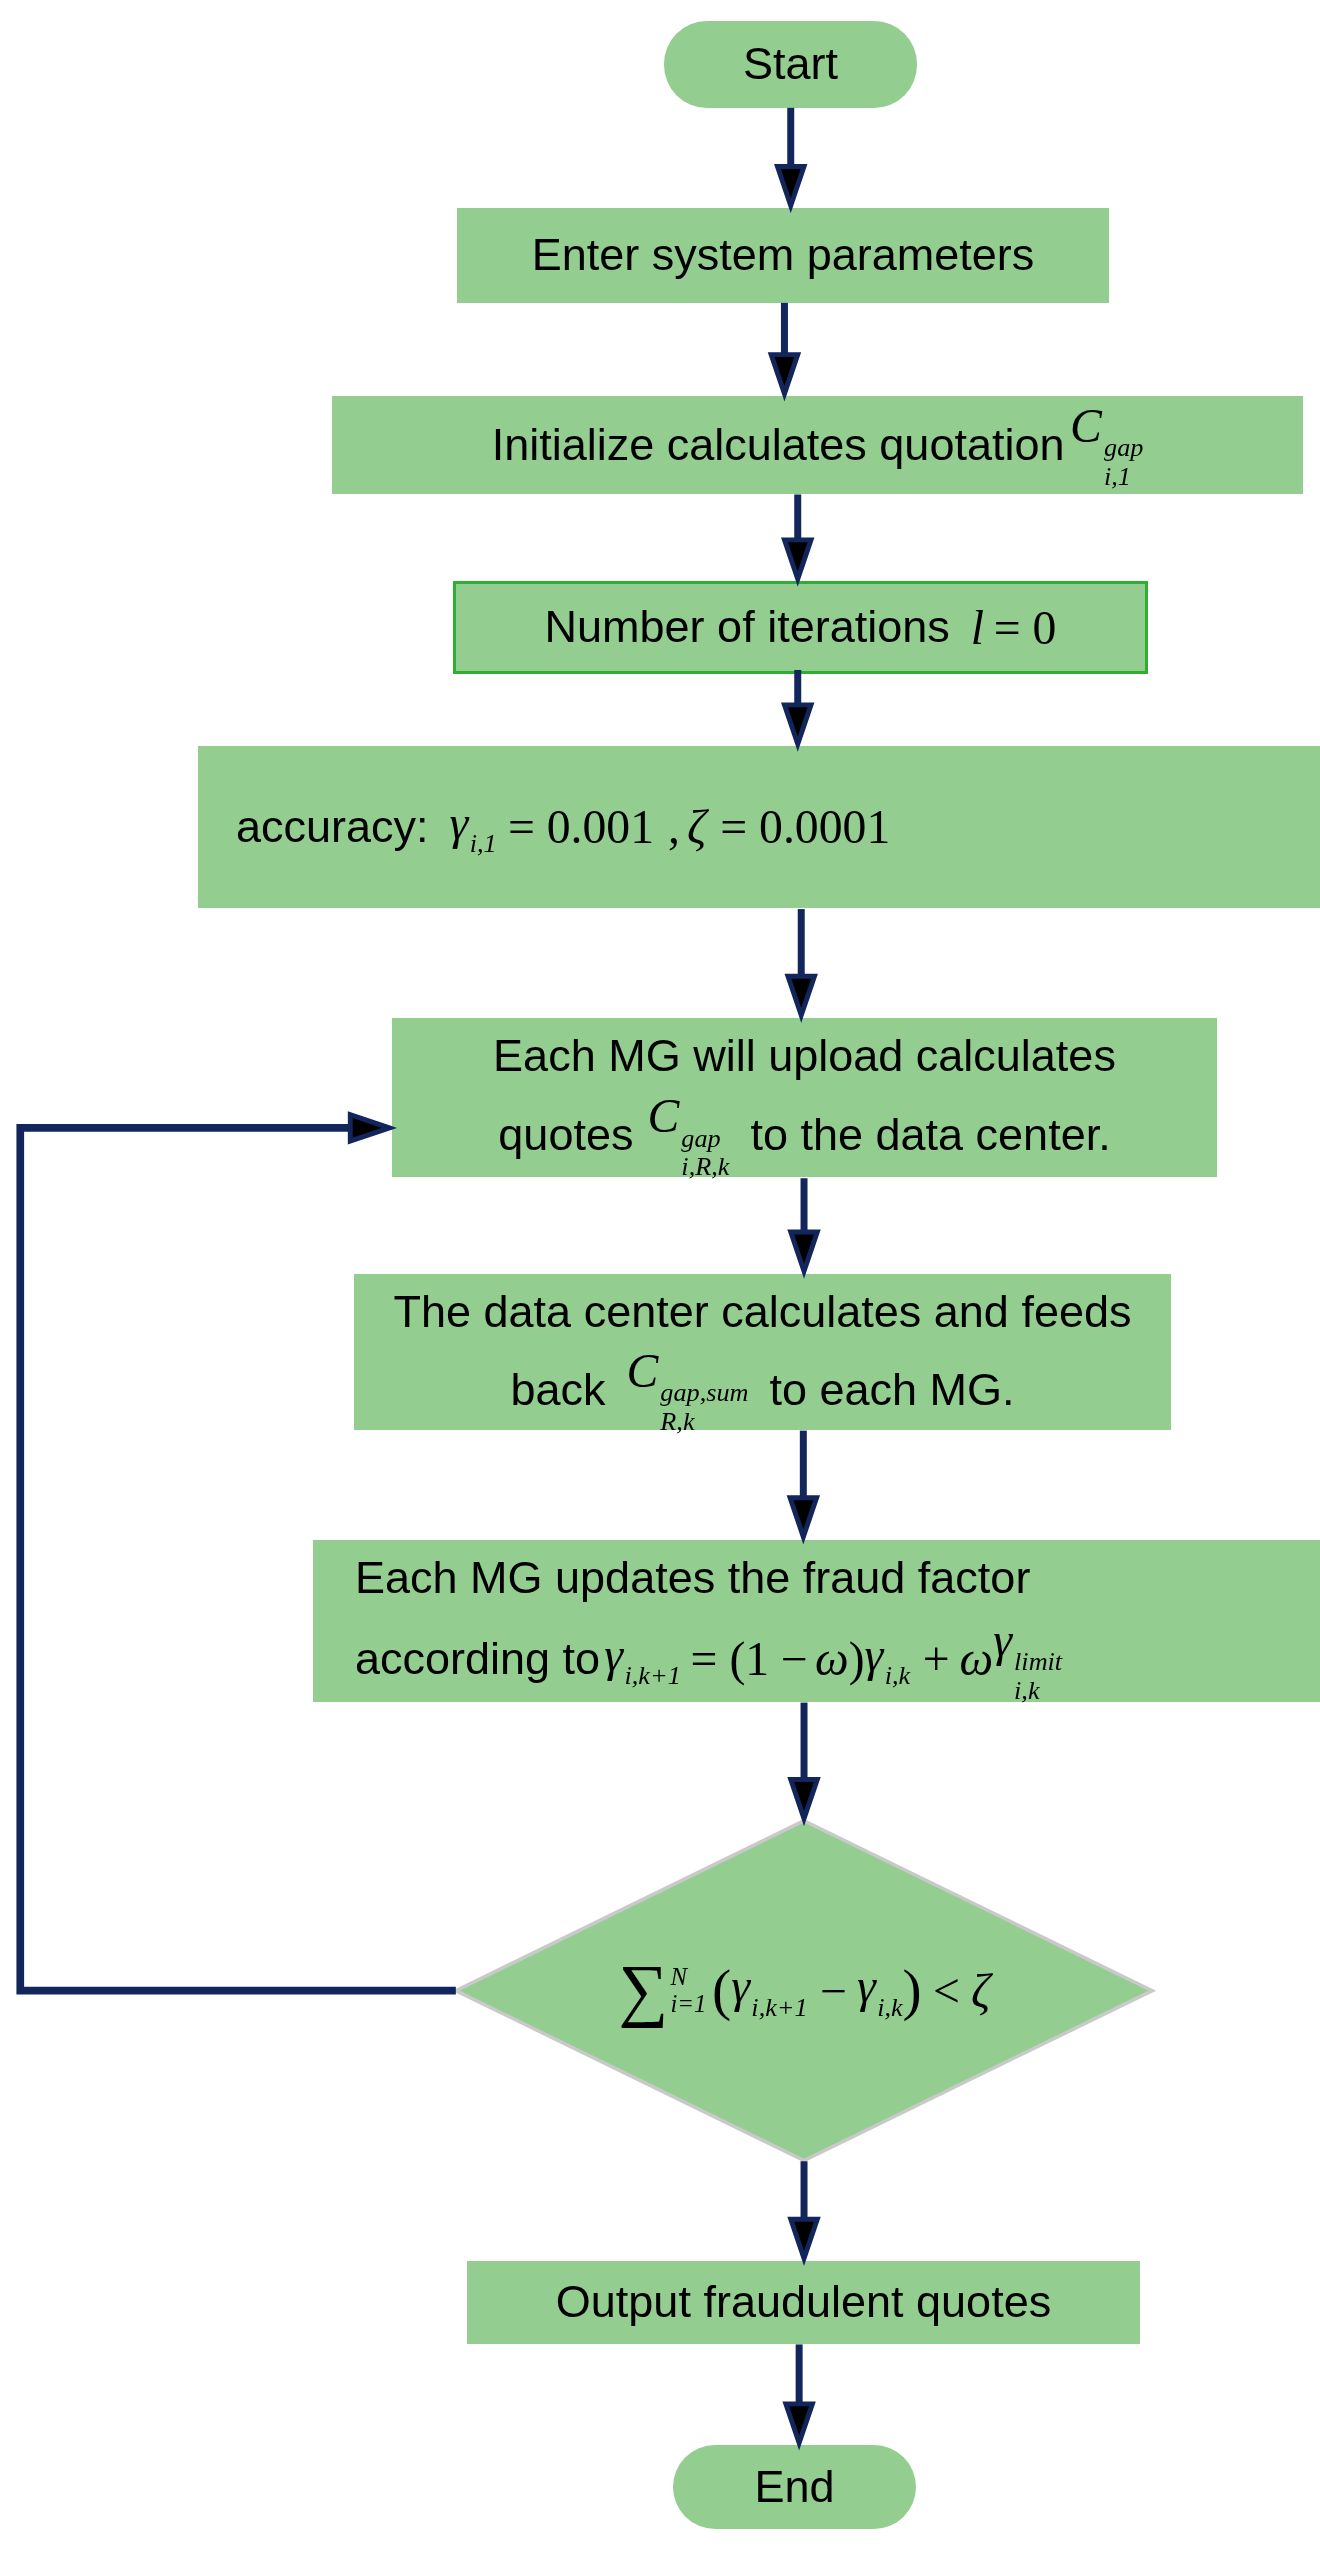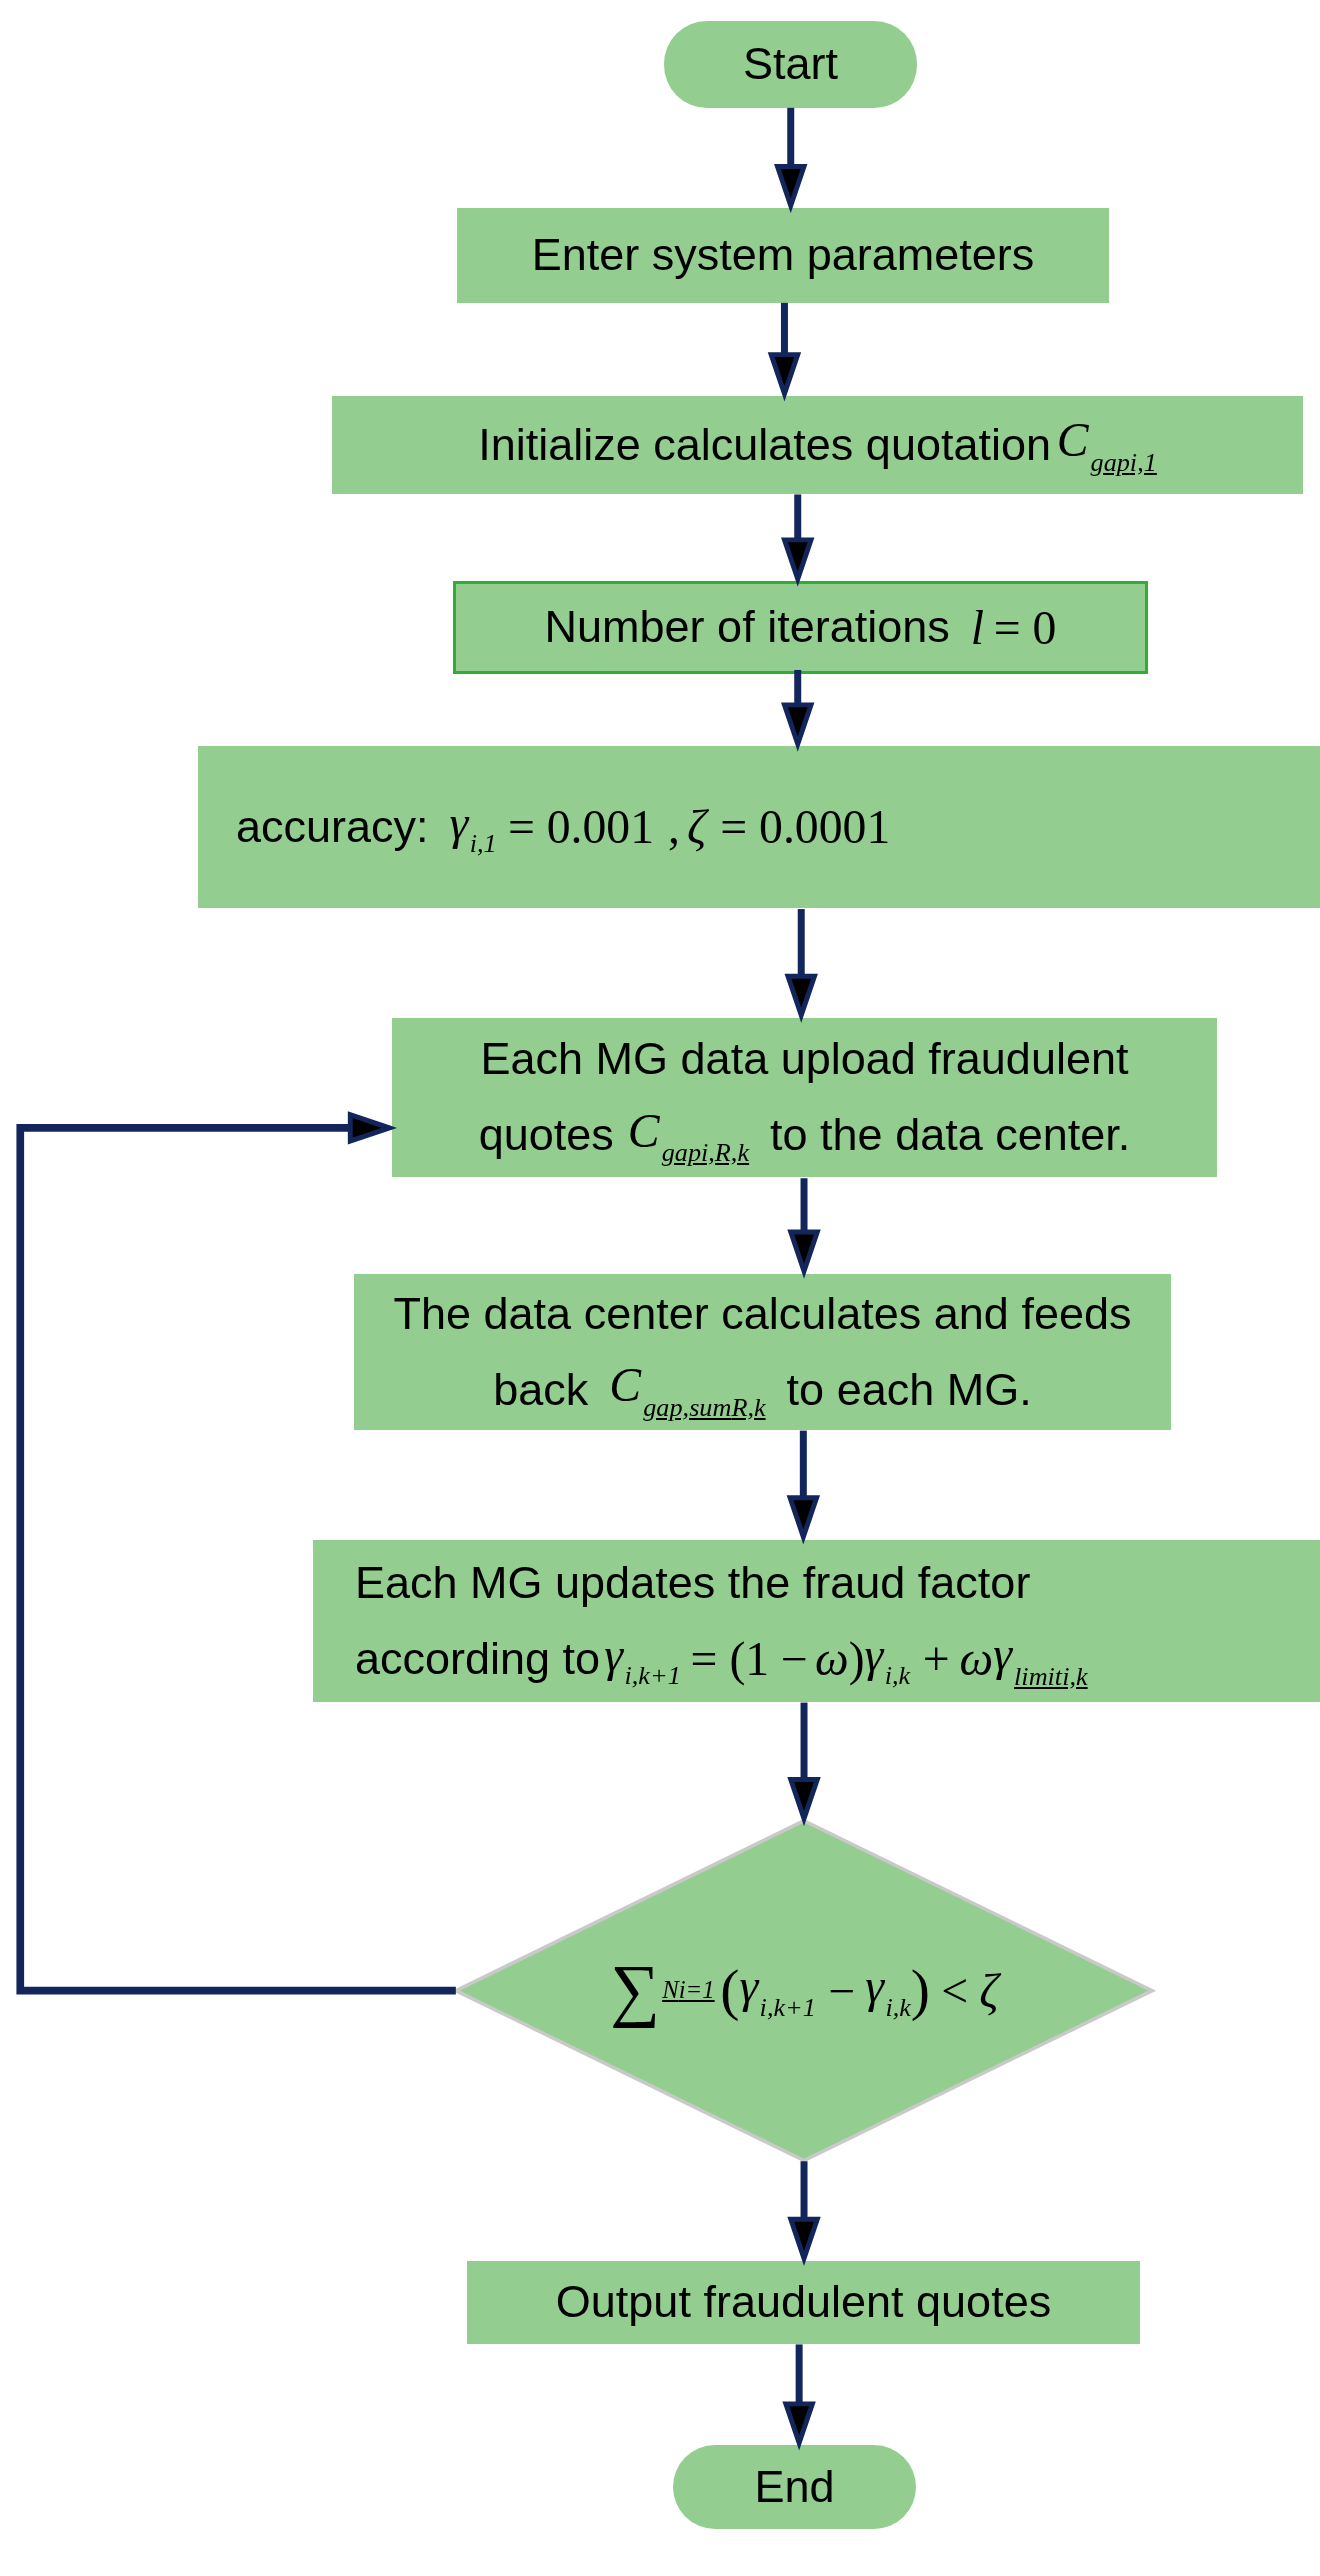--- a/index.html
+++ b/index.html
@@ -15,22 +15,22 @@
   .terminator{border-radius:43px;}
   .outlined{border:3.5px solid var(--node-outline,#2fae35);}
   .col{flex-direction:column;justify-content:center;}
   .col .row{min-height:76px;}
   .leftal{align-items:flex-start;text-align:left;}
   .row{display:flex;align-items:center;white-space:nowrap;}
   .padl{padding-left:38px;}
   .math{font-family:"Liberation Serif",serif;font-size:1.06em;}
   .it{font-style:italic;}
   .scr{
-    display:inline-flex;flex-direction:row;align-items:flex-start;
-    font-size:0.55em;line-height:1.08;vertical-align:-0.55em;margin-left:2.1px;text-decoration:underline;
+    display:inline-flex;flex-direction:column;align-items:flex-start;
+    font-size:0.55em;line-height:1.08;vertical-align:-0.55em;margin-left:2.1px;
   }
   .sb{font-size:0.55em;font-style:italic;vertical-align:-0.5em;margin-left:1.4px;}
   .sigma{font-size:1.55em;line-height:0.75;font-style:normal;}
   .bigp{font-size:1.28em;line-height:0.8;}
   .sp{margin-left:14px;}
   .sp2{margin-left:21px;}
   .wires{position:absolute;left:0;top:0;z-index:2;}
   .wires .shaft{stroke:var(--arrow,#13265c);stroke-width:10;fill:none;}
   .wires .loop{stroke:var(--arrow,#13265c);stroke-width:11;fill:none;}
   .wires .head{fill:var(--arrowhead-fill,#000000);stroke:var(--arrow,#13265c);stroke-width:7;stroke-linejoin:miter;}
@@ -77,21 +77,21 @@
         <span class="it">γ</span><span class="sb">i,1</span>
       </span>
       <span class="math" style="margin-left:11.2px;">= 0.001</span>
       <span class="math sp">,</span>
       <span class="math it" style="margin-left:7px;">ζ</span>
       <span class="math" style="margin-left:14px;">= 0.0001</span>
     </span>
   </div>
 
   <div class="node col" style="left:392px;top:1018px;width:825px;height:159px;">
-    <span class="row">Each MG data upload fraudulent</span>
+    <span class="row">Each MG will upload calculates</span>
     <span class="row">
       <span>quotes</span>
       <span class="math sp">
         <span class="it">C</span><span class="scr">
             <span class="it">gap</span>
             <span class="it">i,R,k</span>
           </span>
       </span>
       <span class="sp2">to the data center.</span>
     </span>

